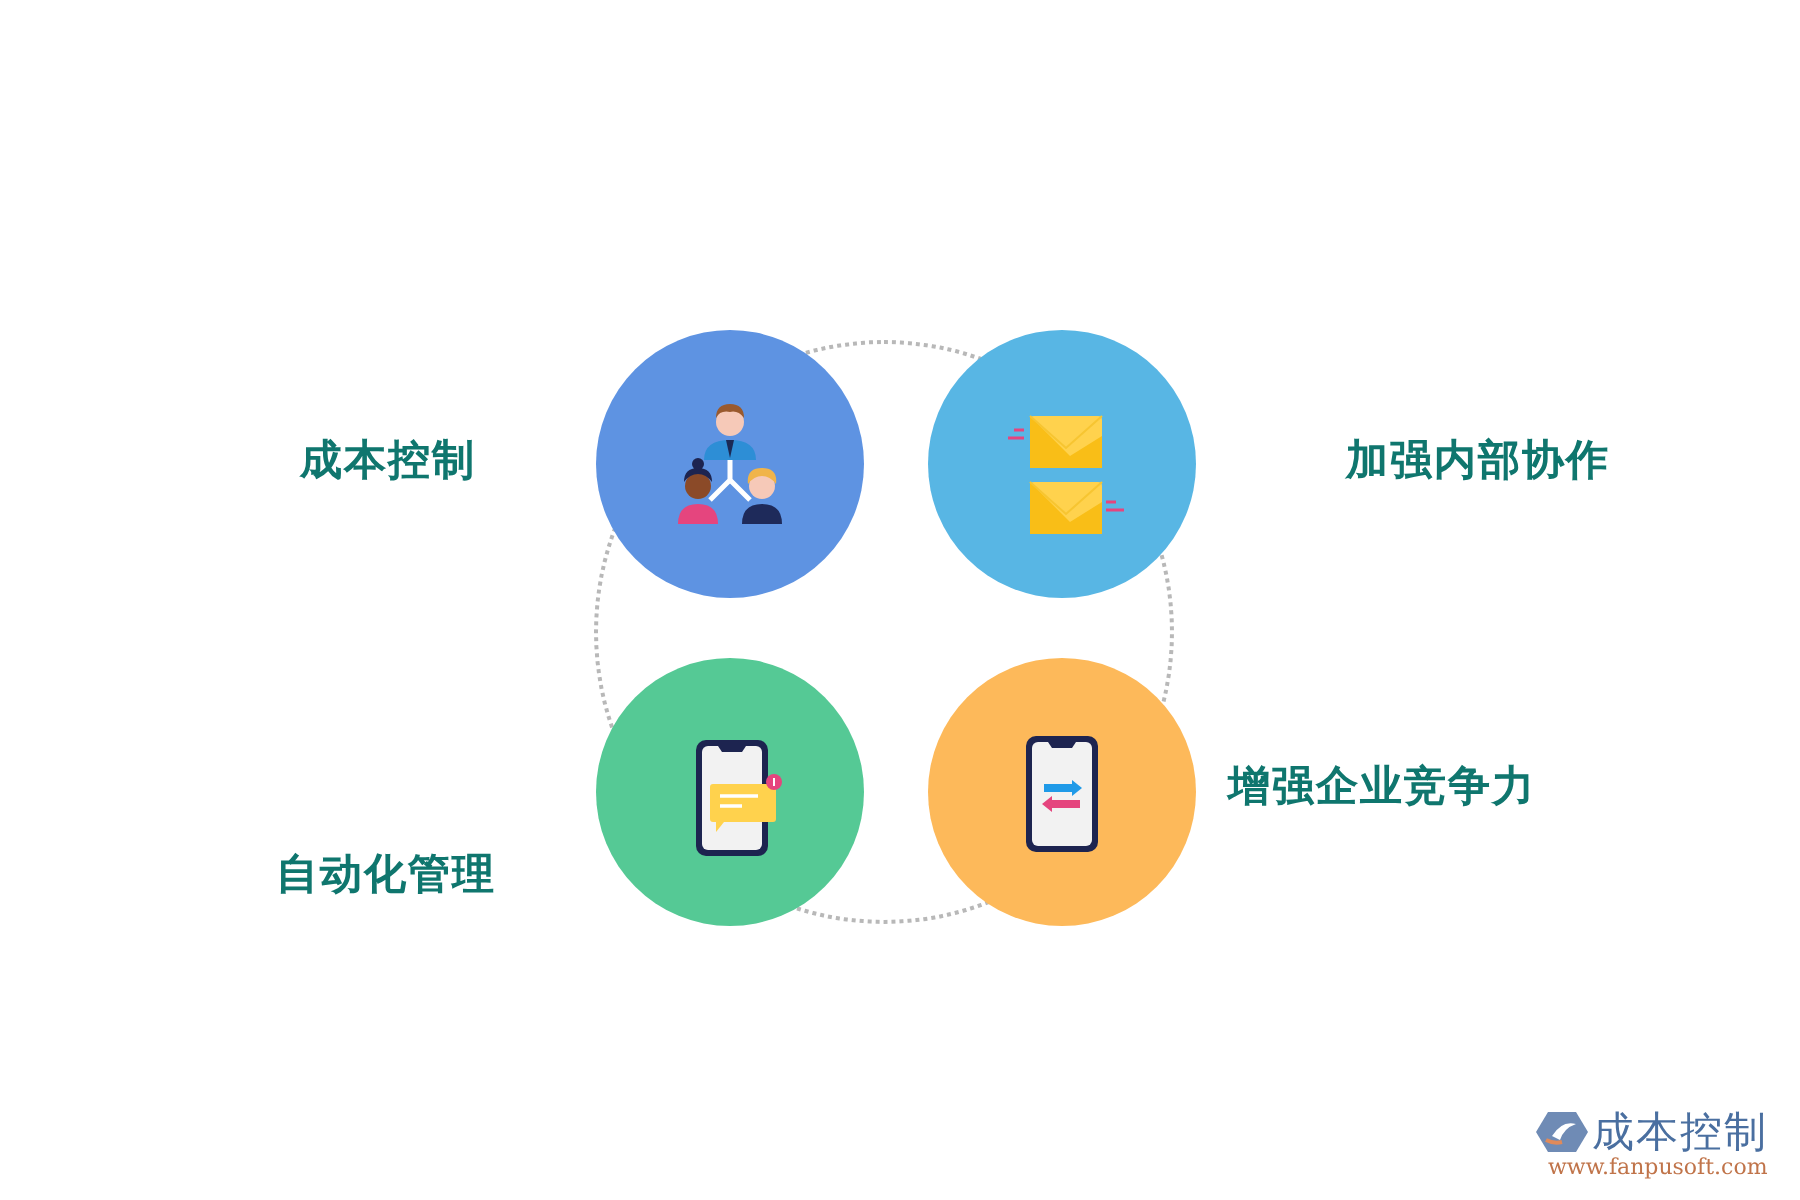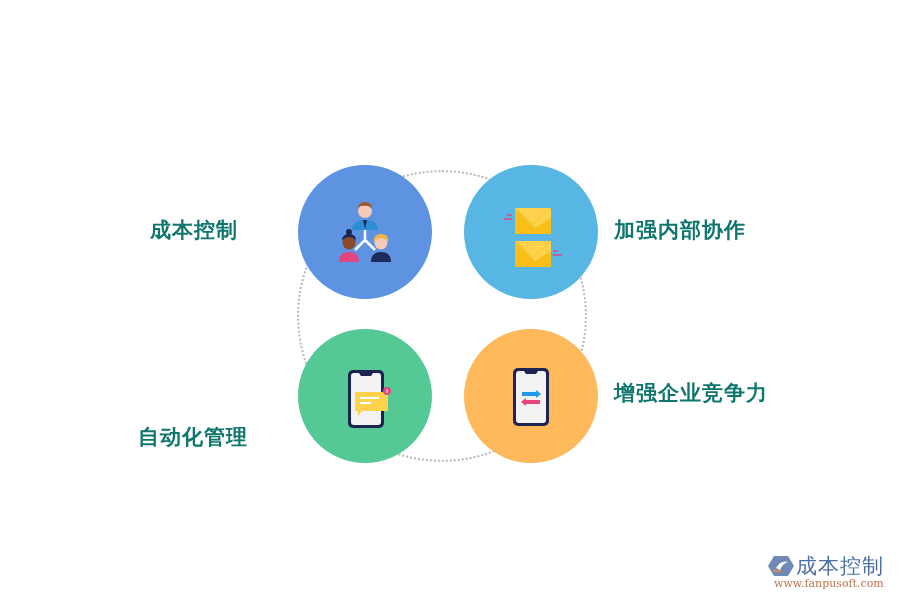--- a/index.html
+++ b/index.html
@@ -28,21 +28,21 @@
 
   .label {
     position: absolute;
     font-size: 21px;
     font-weight: bold;
     color: #0f766e;
     white-space: nowrap;
     letter-spacing: 1px;
   }
   .l1 { left: 150px; top: 216px; }
-  .l2 { left: 614px; top: 216px; }
+  .l2 { left: 673px; top: 216px; }
   .l3 { left: 138px; top: 393px; margin-top: 30px; }
   .l4 { left: 614px; top: 379px; }
 
   .logo {
     position: absolute;
     left: 768px; top: 552px;
     width: 128px; height: 44px;
   }
   .logo-mark { position: absolute; left: 0; top: 2px; }
   .logo-name {

